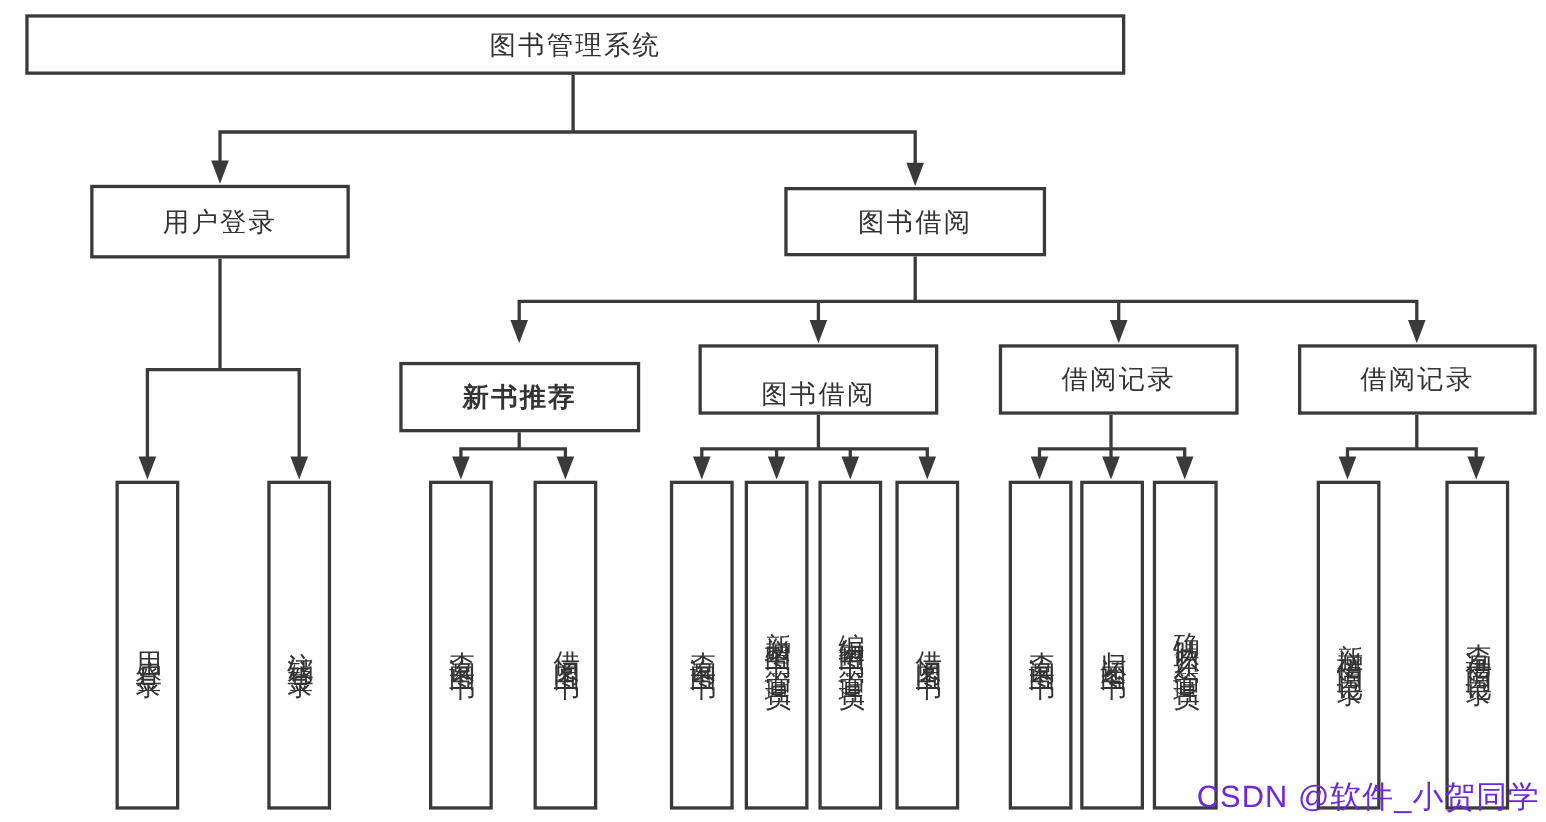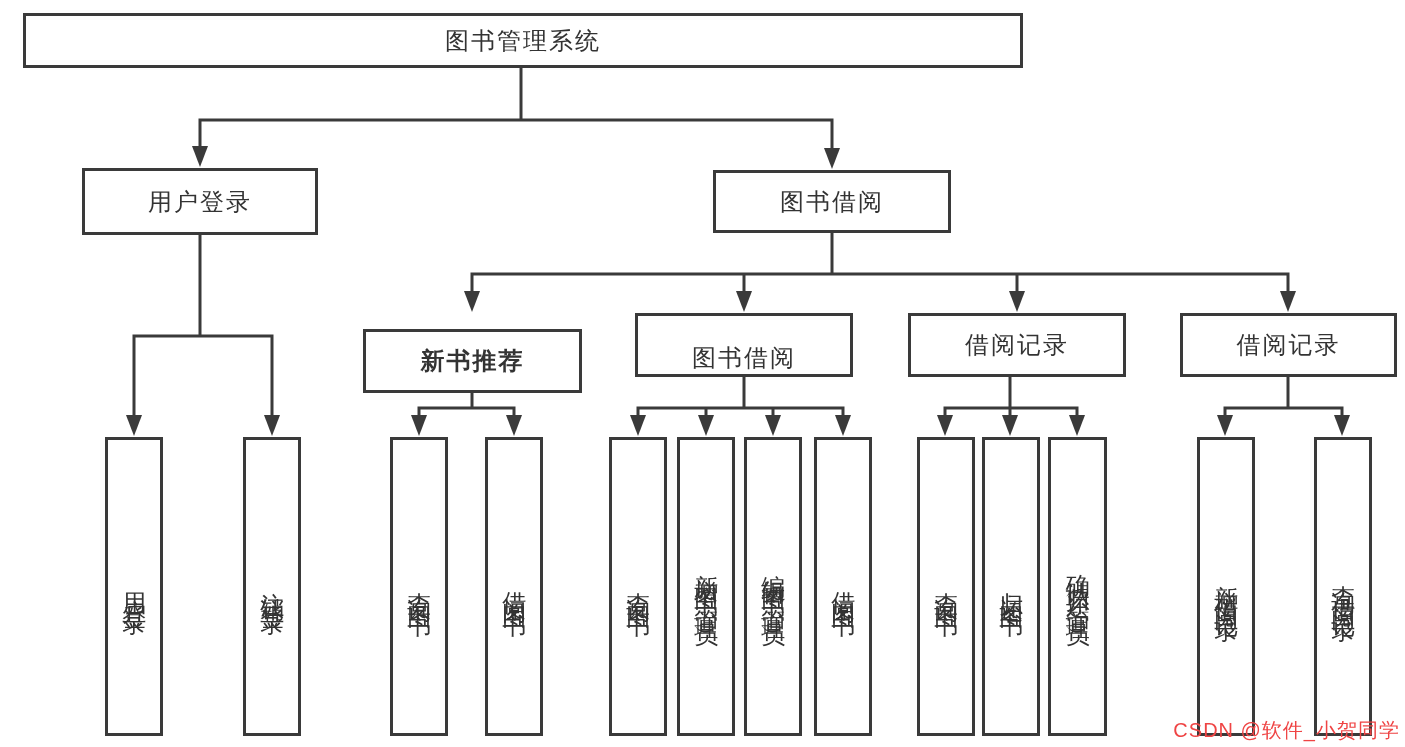--- a/index.html
+++ b/index.html
@@ -28,21 +28,21 @@
     background:#fff;
     display:flex;align-items:center;justify-content:center;
     writing-mode:vertical-rl;
     font-size:24px;color:#333;letter-spacing:7px;
     line-height:1.1;
     z-index:1;
   }
   .watermark{
     position:absolute;
     right:5px;bottom:3px;
-    font-size:20px;color:#ef4444;
+    font-size:28px;color:#6d28d9;
     letter-spacing:1px;
     z-index:2;white-space:nowrap;
   }
   
   #b-root{left:23px;top:13px;width:1000px;height:55px;}
   #b-user-login{left:82px;top:168px;width:236px;height:67px;}
   #b-book-mgmt{left:713px;top:170px;width:238px;height:63px;}
   #b-new-book-rec{left:363px;top:329px;width:219px;height:64px;font-weight:bold;}
   #b-book-borrow{left:635px;top:313px;width:218px;height:64px;align-items:flex-end;}
   #b-current-borrow{left:908px;top:313px;width:218px;height:64px;}

